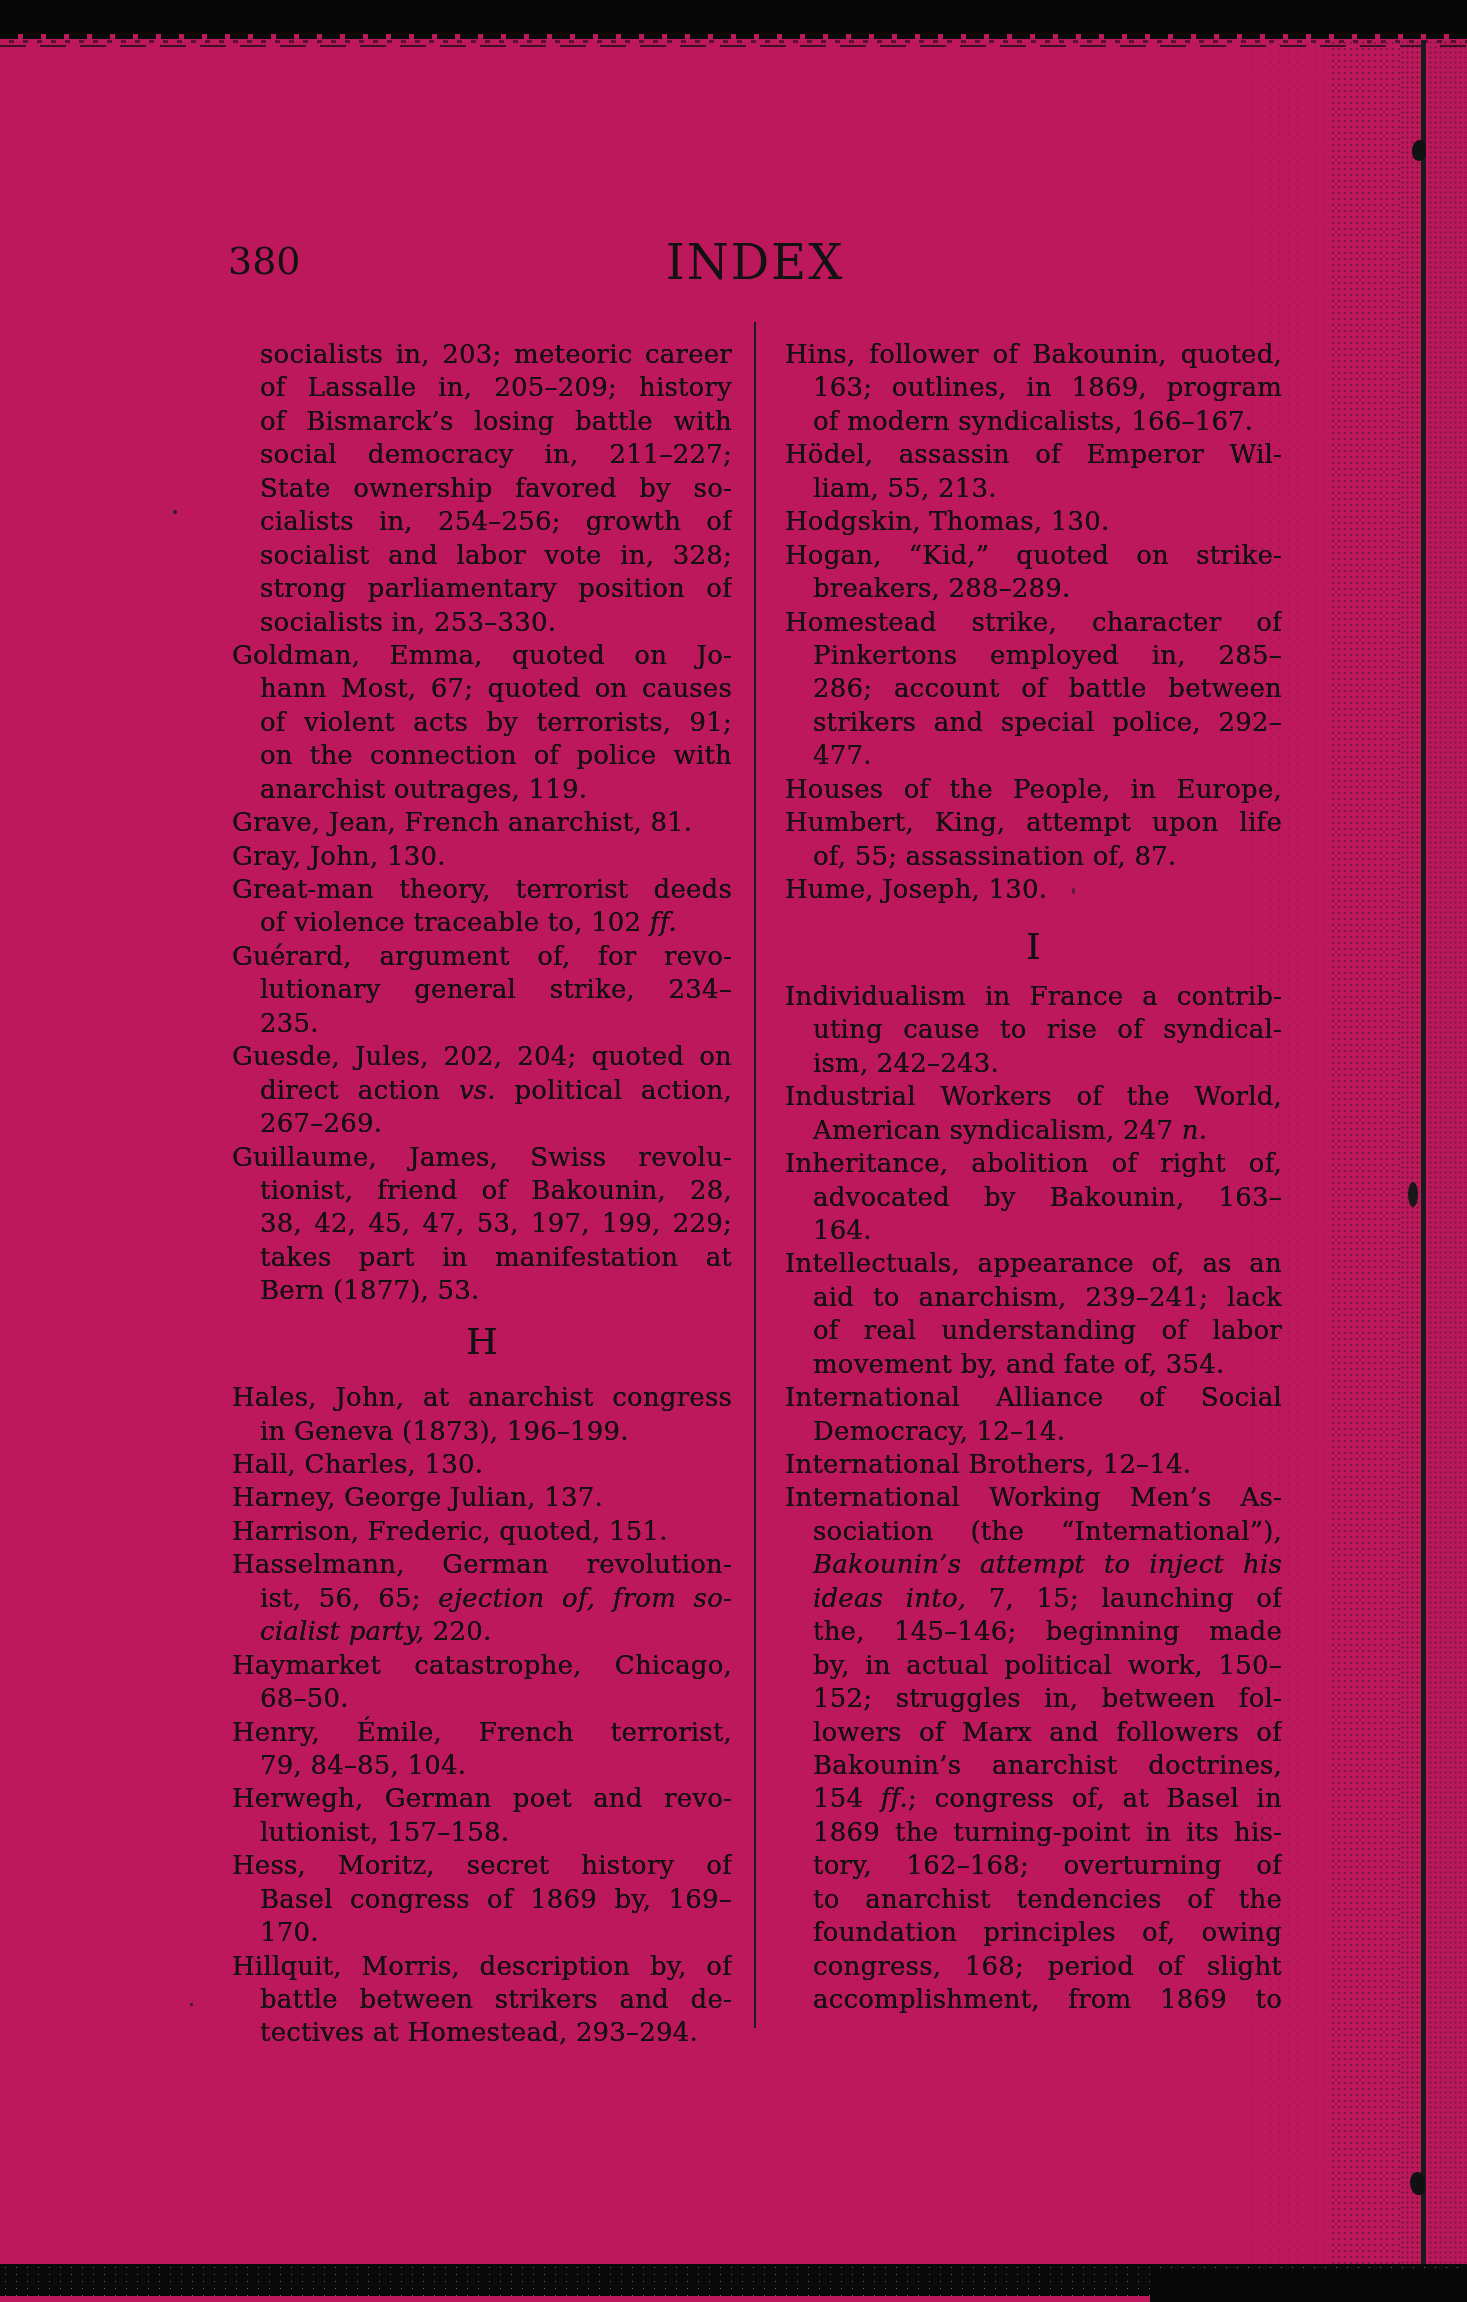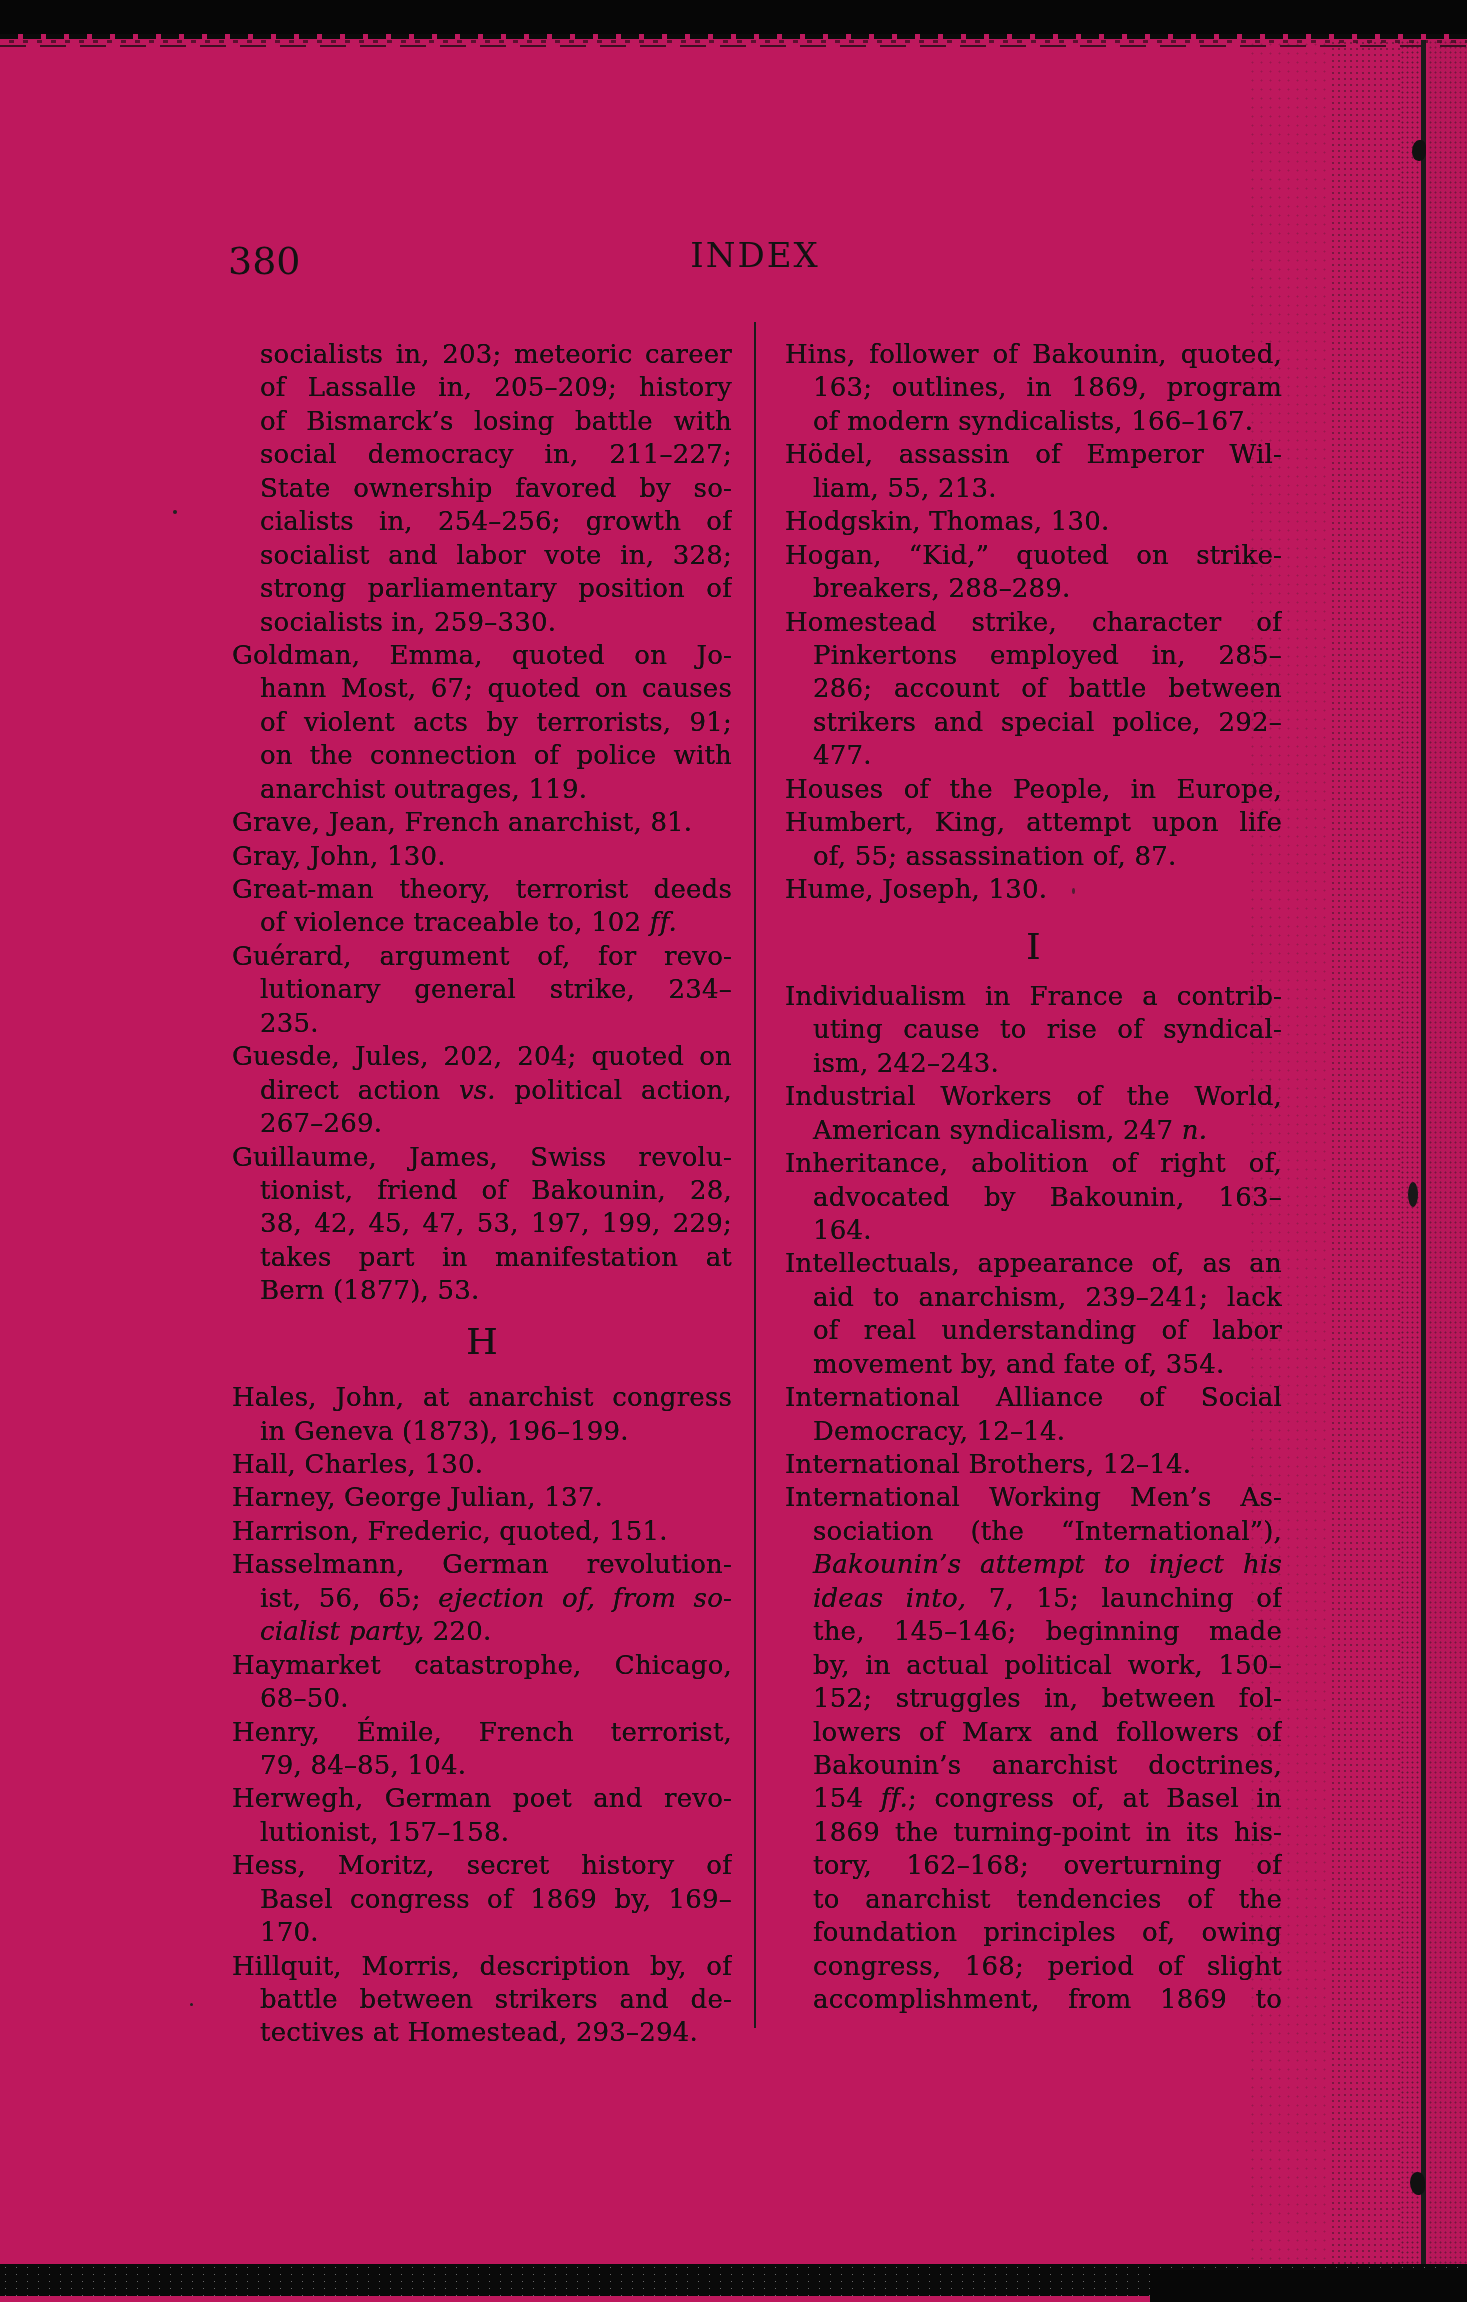--- a/index.html
+++ b/index.html
@@ -32,21 +32,21 @@
   .blob1{left:1412px;top:140px;width:14px;height:21px;border-radius:60% 40% 50% 50%;}
   .blob2{left:1408px;top:1182px;width:10px;height:25px;border-radius:50%;background:#181818;}
   .blob3{left:1410px;top:2172px;width:15px;height:23px;border-radius:50% 50% 40% 60%;}
   .speck{position:absolute;background:#222;border-radius:50%;}
   .speck1{left:173px;top:510px;width:4px;height:4px;}
   .speck2{left:190px;top:2003px;width:3px;height:3px;}
   .speck3{left:1072px;top:888px;width:3px;height:6px;opacity:.7;}
   
   .page-number{position:absolute;left:228px;top:242px;font-size:38px;line-height:1;}
   .page-header{position:absolute;left:755px;top:238px;transform:translateX(-50%);
-    font-size:34px;line-height:1;letter-spacing:2px;text-align:right;}
+    font-size:48px;line-height:1;letter-spacing:2px;text-align:right;}
   .column-rule{position:absolute;left:754px;top:322px;width:2px;height:1706px;background:#1c1c1c;}
   .col{position:absolute;top:322px;font-size:26px;letter-spacing:.2px;
     text-shadow:0 0 .4px rgba(0,0,0,.85);margin-top:16px;}
   .col-left{left:232px;width:500px;}
   .col-right{left:785px;width:497px;}
   .ln{line-height:33.45px;height:33.45px;text-align:justify;text-align-last:justify;overflow:hidden;}
   .ln.cont{padding-left:28px;}
   .ln.end{text-align:right;text-align-last:left;}
   .ln i{font-style:italic;}
   .sec-heading{font-size:36px;line-height:33.45px;text-align:center;text-align-last:center;}
@@ -82,21 +82,21 @@
   <div class="col col-left">
     <div id="left-before">
         <div class="ln cont"><span>socialists in, 203; meteoric career</span></div>
         <div class="ln cont"><span>of Lassalle in, 205–209; history</span></div>
         <div class="ln cont"><span>of Bismarck’s losing battle with</span></div>
         <div class="ln cont"><span>social democracy in, 211–227;</span></div>
         <div class="ln cont"><span>State ownership favored by so-</span></div>
         <div class="ln cont"><span>cialists in, 254–256; growth of</span></div>
         <div class="ln cont"><span>socialist and labor vote in, 328;</span></div>
         <div class="ln cont"><span>strong parliamentary position of</span></div>
-        <div class="ln cont end"><span>socialists in, 259–330.</span></div>
+        <div class="ln cont end"><span>socialists in, 253–330.</span></div>
         <div class="ln"><span>Goldman, Emma, quoted on Jo-</span></div>
         <div class="ln cont"><span>hann Most, 67; quoted on causes</span></div>
         <div class="ln cont"><span>of violent acts by terrorists, 91;</span></div>
         <div class="ln cont"><span>on the connection of police with</span></div>
         <div class="ln cont end"><span>anarchist outrages, 119.</span></div>
         <div class="ln end"><span>Grave, Jean, French anarchist, 81.</span></div>
         <div class="ln end"><span>Gray, John, 130.</span></div>
         <div class="ln"><span>Great-man theory, terrorist deeds</span></div>
         <div class="ln cont end"><span>of violence traceable to, 102 </span><i>ff.</i></div>
         <div class="ln"><span>Guérard, argument of, for revo-</span></div>

